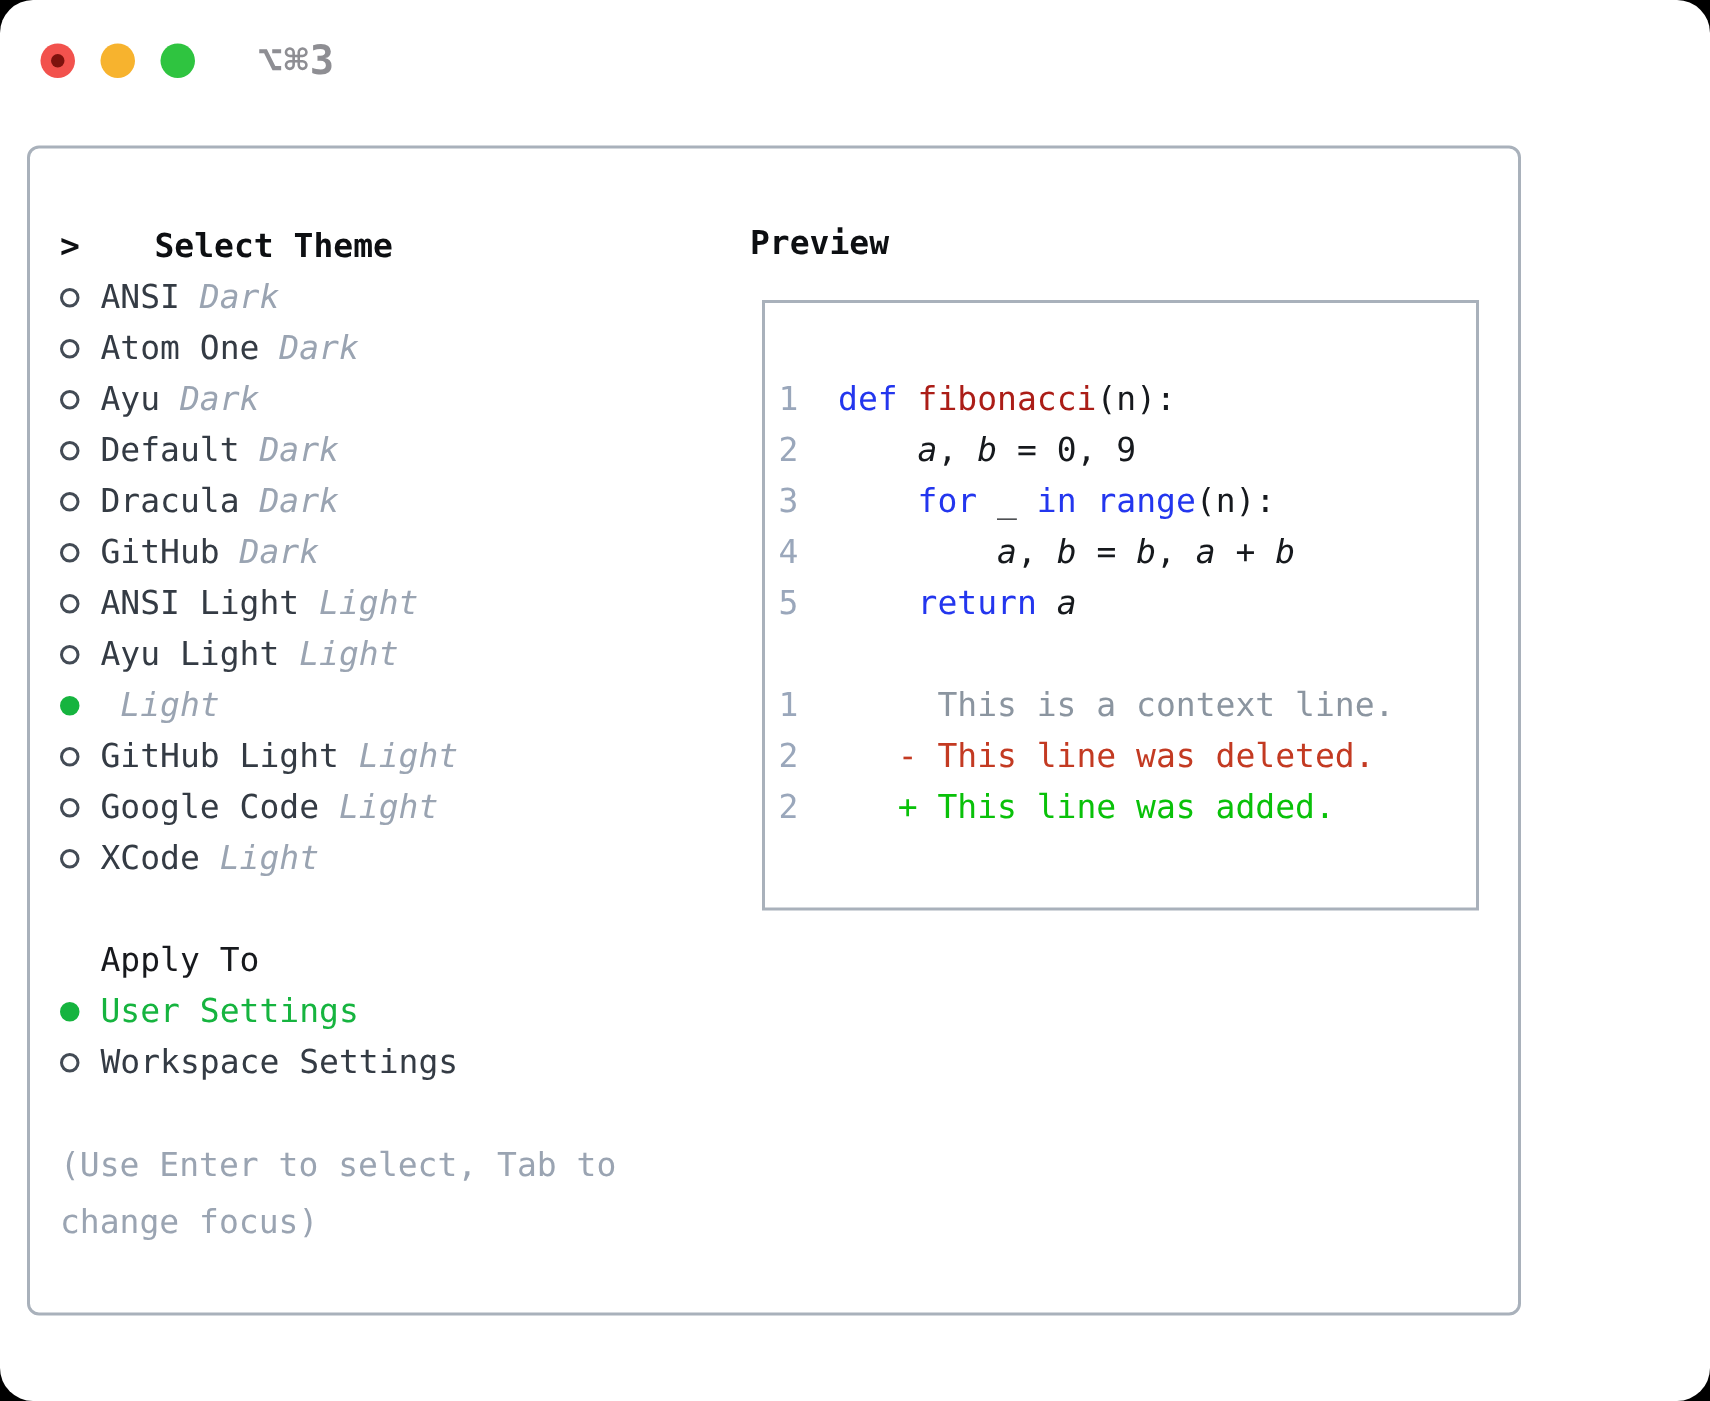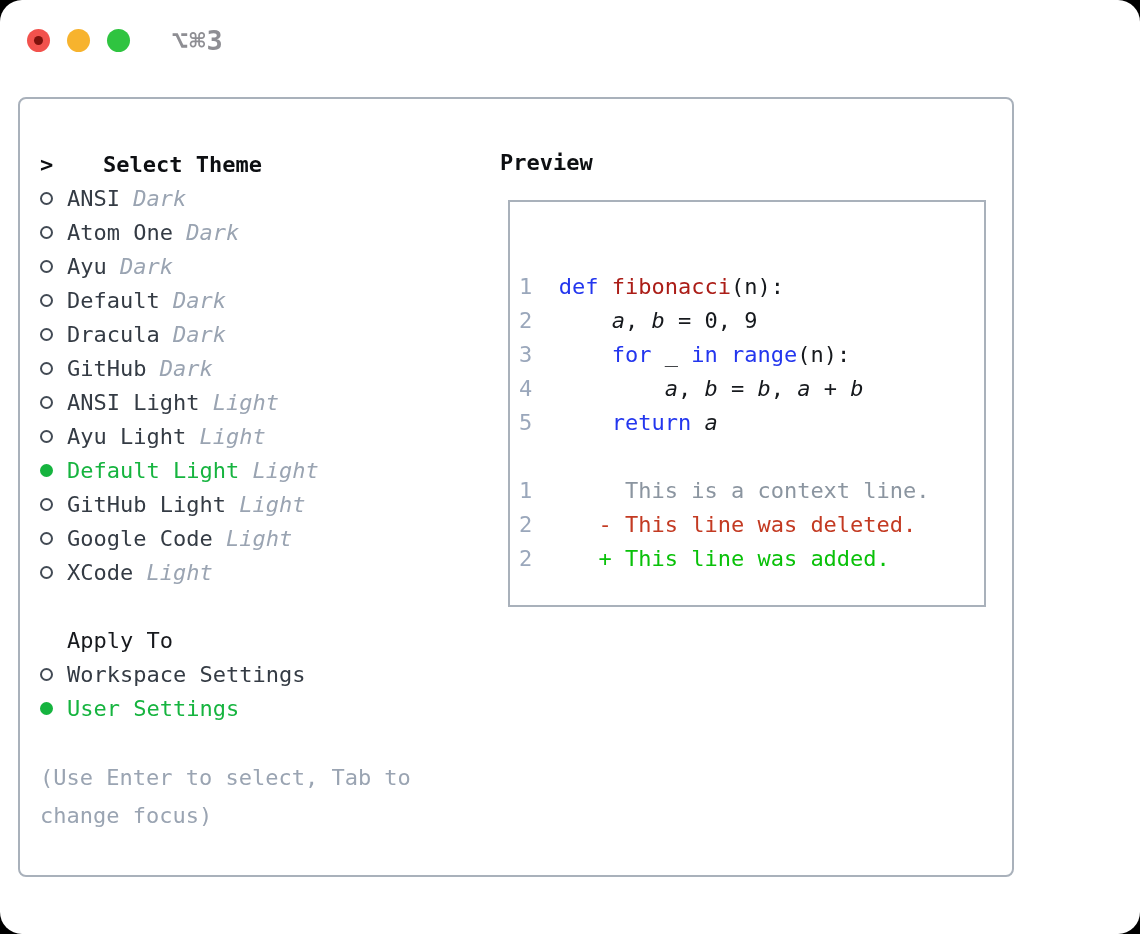--- a/index.html
+++ b/index.html
@@ -30,21 +30,21 @@
   .row.selected .name{color:var(--accent-green);}
   .variant{color:var(--muted);font-style:italic;}
   .cursor{font-weight:bold;color:var(--heading);font-size:22px;}
   .header-text{font-weight:bold;color:var(--heading);margin-left:36px;}
   .subheader-text{color:#17191d;}
   .spacer{height:34px;}
   .hint{max-width:29ch;font-size:22px;line-height:38px;color:var(--muted);margin-top:34px;}
   
   .preview-header{position:absolute;left:480px;top:47px;height:34px;line-height:34px;font-size:22px;font-weight:bold;color:var(--heading);}
   .preview-box{position:absolute;left:488px;top:101px;width:478px;height:407px;border:2px solid var(--border);box-sizing:border-box;background:#fff;}
-  .code{padding:68px 0 0 9px;}
+  .code{padding:48px 0 0 9px;}
   .code-line{height:34px;font-size:22px;line-height:34px;white-space:pre;color:var(--code-text);}
   .ln{display:inline-block;width:1ch;margin-right:2ch;text-align:right;color:var(--line-number);}
   .tok-kw{color:var(--keyword-blue);}
   .tok-fn{color:var(--function-red);}
   .tok-var{font-style:italic;}
   .tok-ctx{color:var(--context-gray);}
   .tok-del{color:var(--deleted-red);}
   .tok-add{color:var(--added-green);}
 </style>
 </head>
@@ -71,36 +71,36 @@
 
       <div id="theme-list">
           <div class="row option"><span class="marker"><span class="radio"></span></span><span class="name">ANSI</span><span class="variant"> Dark</span></div>
           <div class="row option"><span class="marker"><span class="radio"></span></span><span class="name">Atom One</span><span class="variant"> Dark</span></div>
           <div class="row option"><span class="marker"><span class="radio"></span></span><span class="name">Ayu</span><span class="variant"> Dark</span></div>
           <div class="row option"><span class="marker"><span class="radio"></span></span><span class="name">Default</span><span class="variant"> Dark</span></div>
           <div class="row option"><span class="marker"><span class="radio"></span></span><span class="name">Dracula</span><span class="variant"> Dark</span></div>
           <div class="row option"><span class="marker"><span class="radio"></span></span><span class="name">GitHub</span><span class="variant"> Dark</span></div>
           <div class="row option"><span class="marker"><span class="radio"></span></span><span class="name">ANSI Light</span><span class="variant"> Light</span></div>
           <div class="row option"><span class="marker"><span class="radio"></span></span><span class="name">Ayu Light</span><span class="variant"> Light</span></div>
-          <div class="row option selected"><span class="marker"><span class="radio sel"></span></span><span class="name">Default Light</span><span class="variant"> Light</span></div>
+          <div class="row option selected"><span class="marker"><span class="radio sel"></span></span><span class="variant"> Light</span></div>
           <div class="row option"><span class="marker"><span class="radio"></span></span><span class="name">GitHub Light</span><span class="variant"> Light</span></div>
           <div class="row option"><span class="marker"><span class="radio"></span></span><span class="name">Google Code</span><span class="variant"> Light</span></div>
           <div class="row option"><span class="marker"><span class="radio"></span></span><span class="name">XCode</span><span class="variant"> Light</span></div>
         </div>
 
       <div class="spacer"></div>
 
       <div class="row">
         <span class="marker"></span>
         <span class="subheader-text">Apply To</span>
       </div>
 
       <div id="apply-list">
+          <div class="row option selected"><span class="marker"><span class="radio sel"></span></span><span class="name">User Settings</span></div>
           <div class="row option"><span class="marker"><span class="radio"></span></span><span class="name">Workspace Settings</span></div>
-          <div class="row option selected"><span class="marker"><span class="radio sel"></span></span><span class="name">User Settings</span></div>
         </div>
 
       <div class="hint">(Use Enter to select, Tab to change focus)</div>
     </div>
 
     <div class="preview-header">Preview</div>
 
     <div class="preview-box">
       <div class="code" id="code-block">
           <div class="code-line"><span class="ln">1</span><span class="tok-kw">def</span><span> </span><span class="tok-fn">fibonacci</span><span>(n):</span></div>

